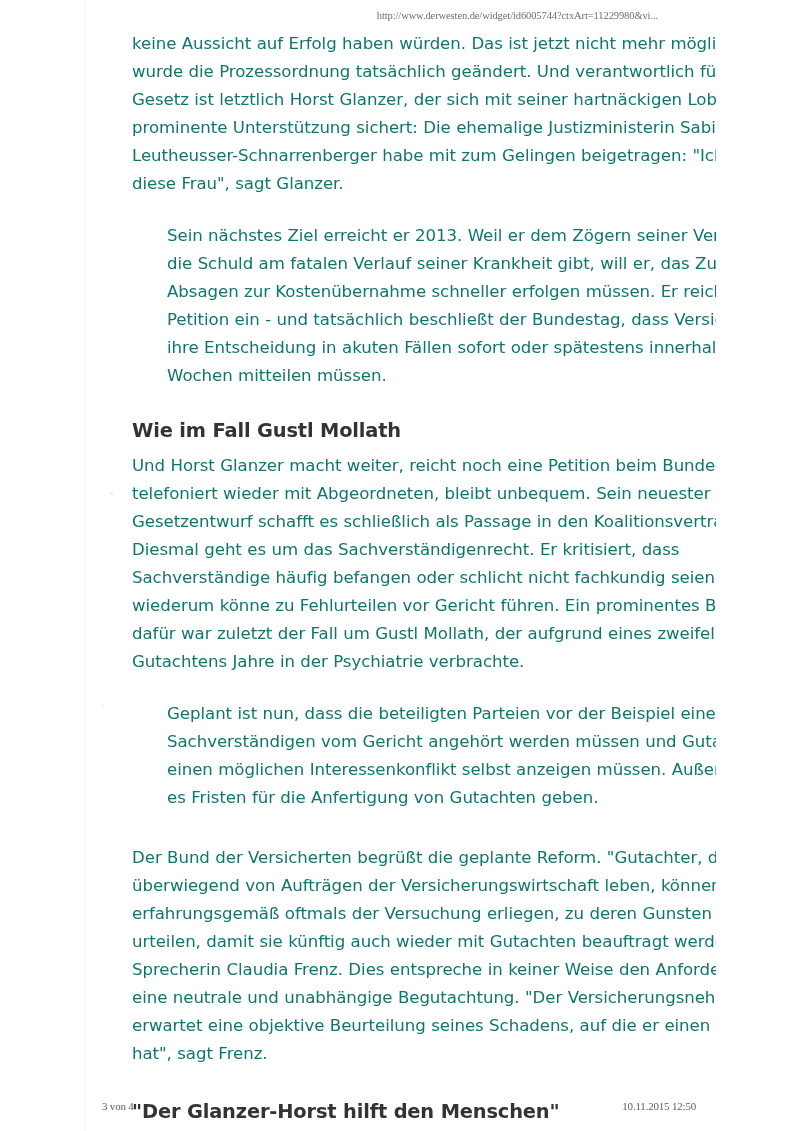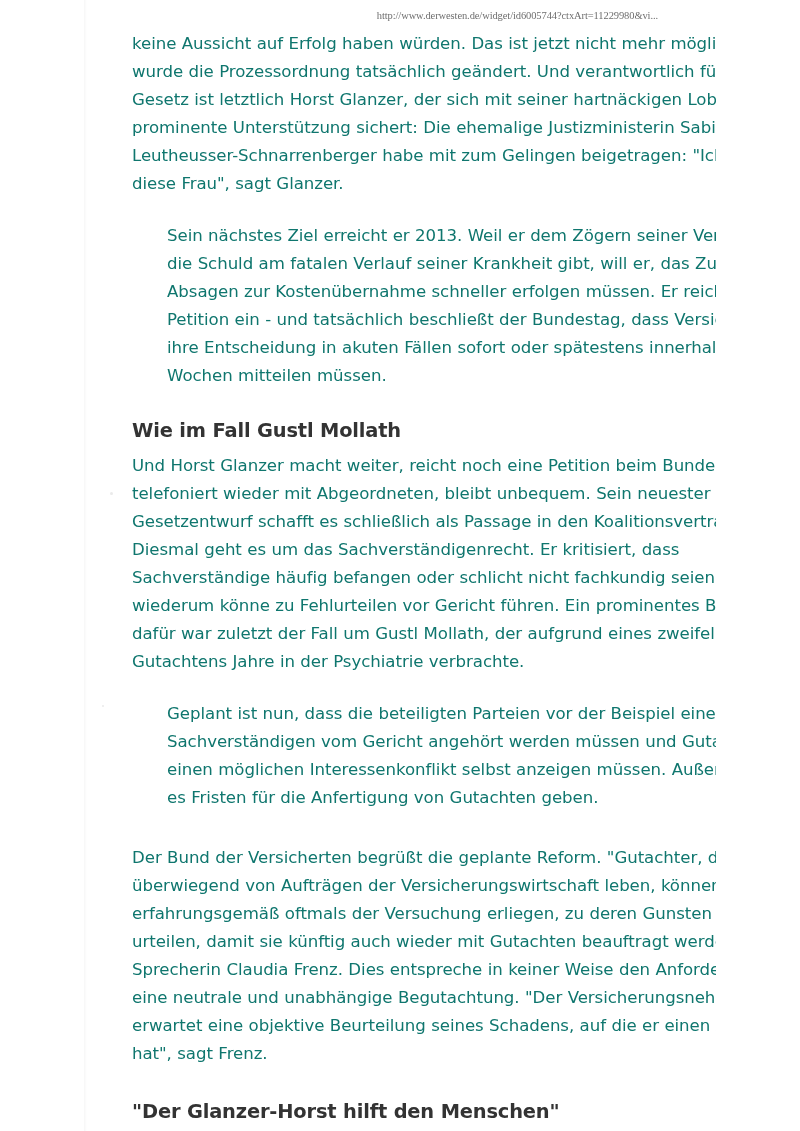--- a/index.html
+++ b/index.html
@@ -136,14 +136,18 @@
 
     <p class="para after-heading">Und Horst Glanzer ist schon siegessicher: "Wir werden es durchbringen das Gesetz", sagt er. Noch im Dezember könnte es spruchreif sein. Ein Gesetz, dass es vielen Versicherten bei Gerichtsstreitigkeiten leichter machen wird.</p>
 
   </div>
 
   <div class="scan-speck" style="left:26px; top:492px; width:3px; height:3px;"></div>
   <div class="scan-speck" style="left:18px; top:705px; width:2px; height:2px;"></div>
   <div class="scan-speck" style="left:770px; top:931px; width:3px; height:3px;"></div>
   <div class="scan-speck" style="left:742px; top:1012px; width:2px; height:2px;"></div>
 
+  <div class="page-footer">
+    <span class="left">3 von 4</span>
+    <span class="right">10.11.2015 12:50</span>
+  </div>
 
 </div>
 
 </body></html>

